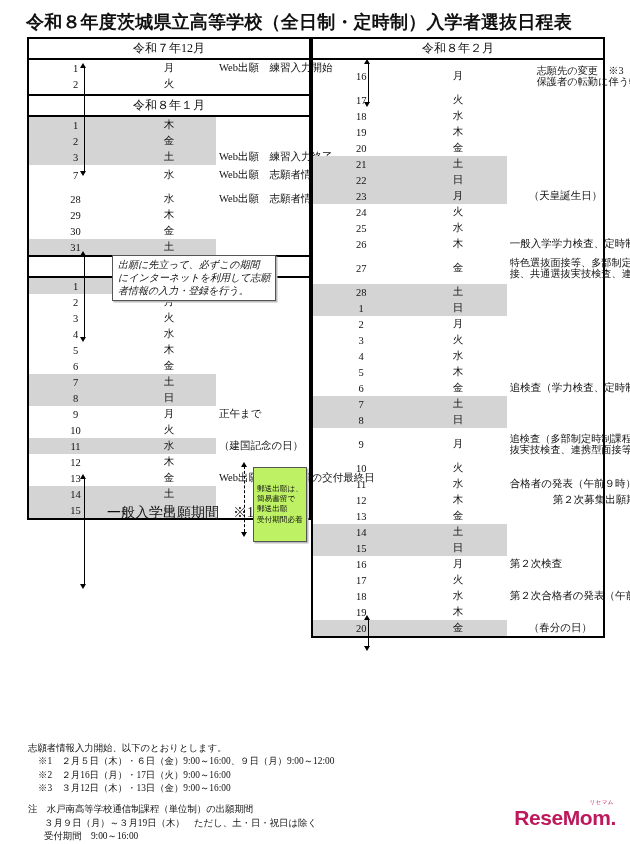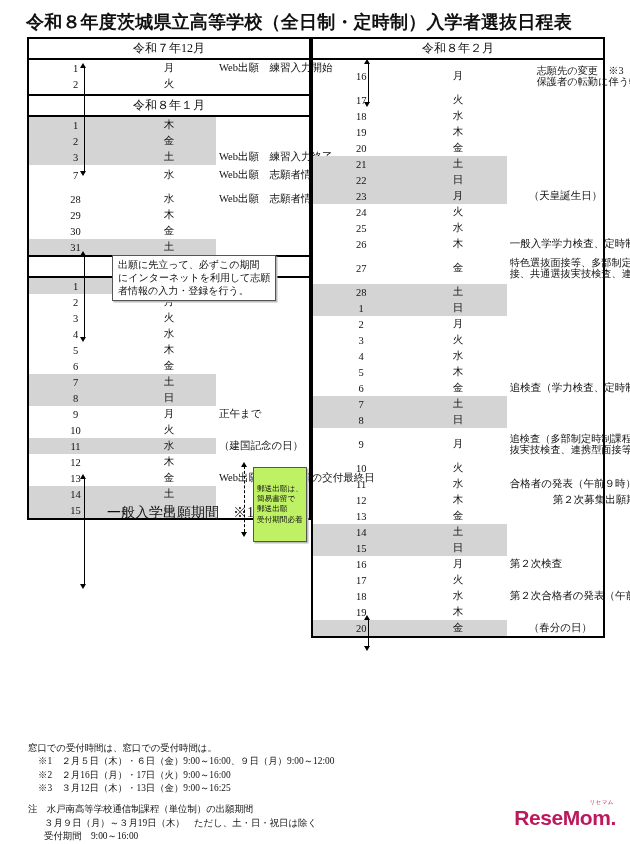--- a/index.html
+++ b/index.html
@@ -497,21 +497,21 @@
       <div class="arrow-v" style="left:0;top:4px;height:106px;"></div>
       <div class="ahead-dn" style="left:-3.6px;top:108px;"></div>
     </div>
 
     <div class="ovl" style="left:57px;top:214px;height:92px;">
       <div class="ahead-up" style="left:-3.6px;top:0;"></div>
       <div class="arrow-v" style="left:0;top:4px;height:84px;"></div>
       <div class="ahead-dn" style="left:-3.6px;top:86px;"></div>
     </div>
 
-    <div class="callout" style="left:85px;top:218px;">
+    <div class="callout" style="left:85px;top:218px;font-style:italic;">
       <div>出願に先立って、必ずこの期間</div>
       <div>にインターネットを利用して志願</div>
       <div>者情報の入力・登録を行う。</div>
     </div>
 
     <div class="ovl" style="left:57px;top:437px;height:118px;">
       <div class="ahead-up" style="left:-3.6px;top:0;"></div>
       <div class="arrow-v" style="left:0;top:4px;height:104px;"></div>
       <div class="arrow-dash" style="left:-0.2px;top:60px;height:50px;"></div>
       <div class="ahead-dn" style="left:-3.6px;top:110px;"></div>
@@ -540,24 +540,24 @@
 
     <div class="ovl" style="left:341px;top:578px;height:40px;">
       <div class="ahead-up" style="left:-3.6px;top:0;"></div>
       <div class="arrow-v" style="left:0;top:4px;height:28px;"></div>
       <div class="ahead-dn" style="left:-3.6px;top:31px;"></div>
     </div>
   </div>
 
 
   <div class="notes">
-    <p class="l0">窓口での受付時間は、窓口での受付時間は。</p>
+    <p class="l0">志願者情報入力開始、以下のとおりとします。</p>
     <p class="l1">※1　２月５日（木）・６日（金）9:00～16:00、９日（月）9:00～12:00</p>
     <p class="l1">※2　２月16日（月）・17日（火）9:00～16:00</p>
-    <p class="l1">※3　３月12日（木）・13日（金）9:00～16:25</p>
+    <p class="l1">※3　３月12日（木）・13日（金）9:00～16:00</p>
     <p class="l2">注　水戸南高等学校通信制課程（単位制）の出願期間</p>
     <p class="l3">３月９日（月）～３月19日（木）　ただし、土・日・祝日は除く</p>
     <p class="l3">受付期間　9:00～16:00</p>
   </div>
 
   <div class="logo">
     <span>ReseMom.</span>
     <span class="ruby">リセマム</span>
   </div>
 

